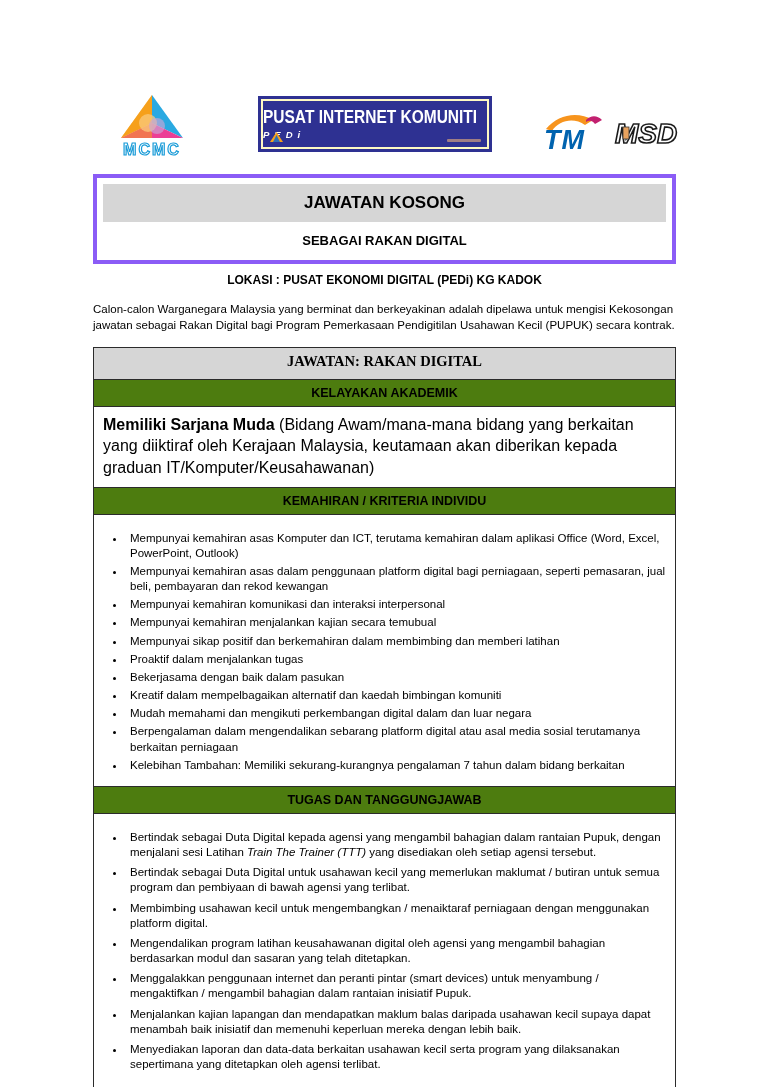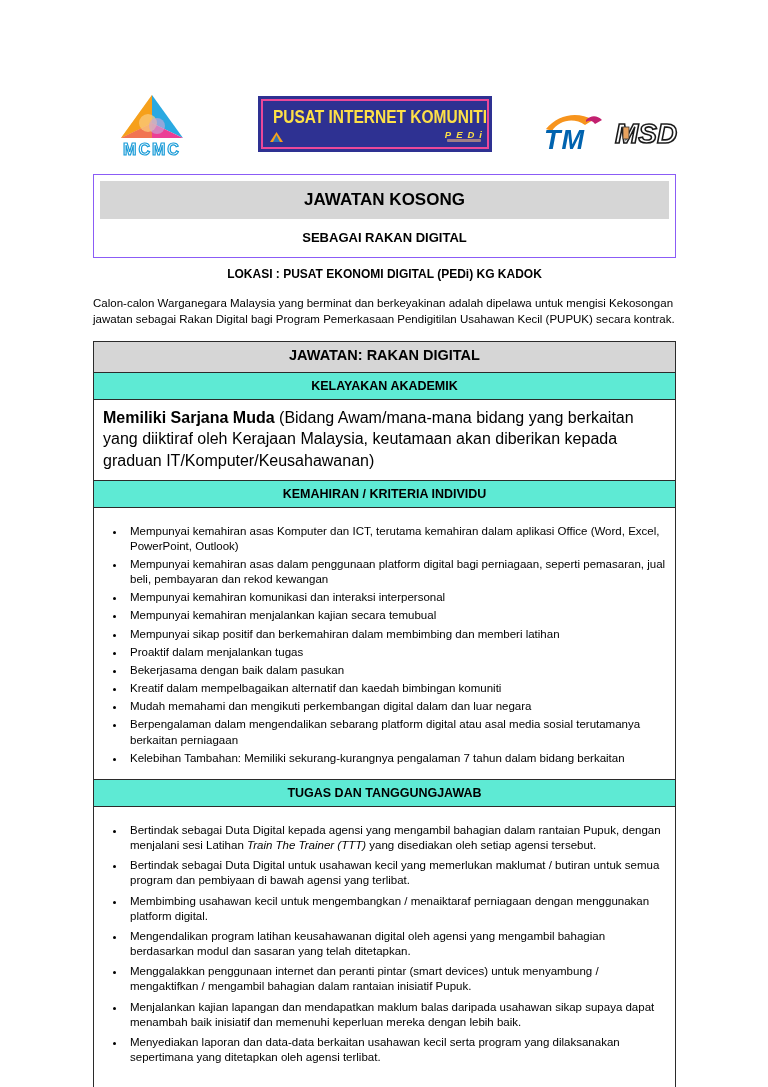--- a/index.html
+++ b/index.html
@@ -17,46 +17,46 @@
   .logo-row { position:relative; height:70px; margin-top:94px; }
   .mcmc { position:absolute; left:16px; top:-2px; }
   .banner {
     position:absolute; left:165px; top:2px;
     width:234px; height:56px;
     background:#2E3192;
     padding:3px;
     box-sizing:border-box;
   }
   .banner-inner {
-    border:2px solid #ec4899;
+    border:2px solid #fef9c3;
     width:100%; height:100%;
     box-sizing:border-box;
     position:relative;
-    text-align:right;
-    color:#fde047;
+    text-align:left;
+    color:#ffffff;
   }
   .banner-title {
     font-weight:bold; font-size:15.5px; letter-spacing:0px;
     margin-top:7px; white-space:nowrap;
     transform:scaleY(1.15);
   }
   .banner-sub {
     font-size:9.5px; font-weight:bold; font-style:italic;
     letter-spacing:5px; margin-top:3px;
   }
   .banner-tri { position:absolute; left:7px; bottom:5px; }
   .banner-url {
     position:absolute; right:6px; bottom:5px;
     width:34px; height:3px; background:rgba(255,190,120,.55);
     border-radius:1px;
   }
   .tm-msd { position:absolute; right:-12px; bottom:12px; display:flex; align-items:flex-end; gap:6px; }
 
   
-  .title-box { border:1px solid #8b5cf6; margin-top:10px; padding:6px 6px 0 6px; }
+  .title-box { border:4px solid #8b5cf6; margin-top:10px; padding:6px 6px 0 6px; }
   .title-bar {
     background:#D6D6D6; text-align:center;
     font-weight:bold; font-size:17px;
     padding:9px 0 9px 0;
   }
   .subtitle {
     text-align:center; font-weight:bold; font-size:13px;
     padding:11px 0 12px 0;
   }
   .location {
@@ -66,24 +66,24 @@
 
   .intro { font-size:11.5px; line-height:1.38; margin-top:15px; }
 
   
   .tbl { margin-top:14px; }
   .row { border:1px solid #2b2b2b; margin-top:-1px; box-sizing:border-box; }
   .row-position {
     background:#D6D6D6; text-align:center; font-weight:bold;
     padding:5px 20px 7px 20px;
   }
-  .pos-title { font-size:14.5px; margin-bottom:2px; }
+  .pos-title { font-size:14.5px; margin-bottom:2px;font-family:Liberation Serif, serif; }
   .pos-line  { font-size:12.5px; line-height:1.4; }
   .sec-head {
-    background:#5eead4; text-align:center; font-weight:bold;
+    background:#4d7c0f; text-align:center; font-weight:bold;
     font-size:12.5px; padding:6px 0;
   }
   .academic { font-size:16px; line-height:1.35; padding:7px 9px 8px 9px; }
   .academic b { font-weight:bold; }
   .list-cell { padding:16px 8px 10px 10px; }
   .list-cell.duties { padding-bottom:26px; }
   ul.doc-list { margin:0; padding-left:22px; }
   ul.doc-list li {
     font-size:11.5px; line-height:1.32; margin-bottom:3px;
     padding-left:4px;
@@ -175,19 +175,19 @@
 
     <div class="row sec-head">TUGAS DAN TANGGUNGJAWAB</div>
 
     <div class="row list-cell duties">
       <ul class="doc-list duties">
         <li><span>Bertindak sebagai Duta Digital kepada agensi yang mengambil bahagian dalam rantaian Pupuk, dengan menjalani sesi Latihan </span><span class="it">Train The Trainer (TTT)</span><span> yang disediakan oleh setiap agensi tersebut.</span></li>
         <li>Bertindak sebagai Duta Digital untuk usahawan kecil yang memerlukan maklumat / butiran untuk semua program dan pembiyaan di bawah agensi yang terlibat.</li>
         <li>Membimbing usahawan kecil untuk mengembangkan / menaiktaraf perniagaan dengan menggunakan platform digital.</li>
         <li>Mengendalikan program latihan keusahawanan digital oleh agensi yang mengambil bahagian berdasarkan modul dan sasaran yang telah ditetapkan.</li>
         <li>Menggalakkan penggunaan internet dan peranti pintar (smart devices) untuk menyambung / mengaktifkan / mengambil bahagian dalam rantaian inisiatif Pupuk.</li>
-        <li>Menjalankan kajian lapangan dan mendapatkan maklum balas daripada usahawan sikap supaya dapat menambah baik inisiatif dan memenuhi keperluan mereka dengan lebih baik.</li>
+        <li>Menjalankan kajian lapangan dan mendapatkan maklum balas daripada usahawan kecil supaya dapat menambah baik inisiatif dan memenuhi keperluan mereka dengan lebih baik.</li>
         <li>Menyediakan laporan dan data-data berkaitan usahawan kecil serta program yang dilaksanakan sepertimana yang ditetapkan oleh agensi terlibat.</li>
       </ul>
     </div>
   </div>
 
 </div>
 
 </body></html>

